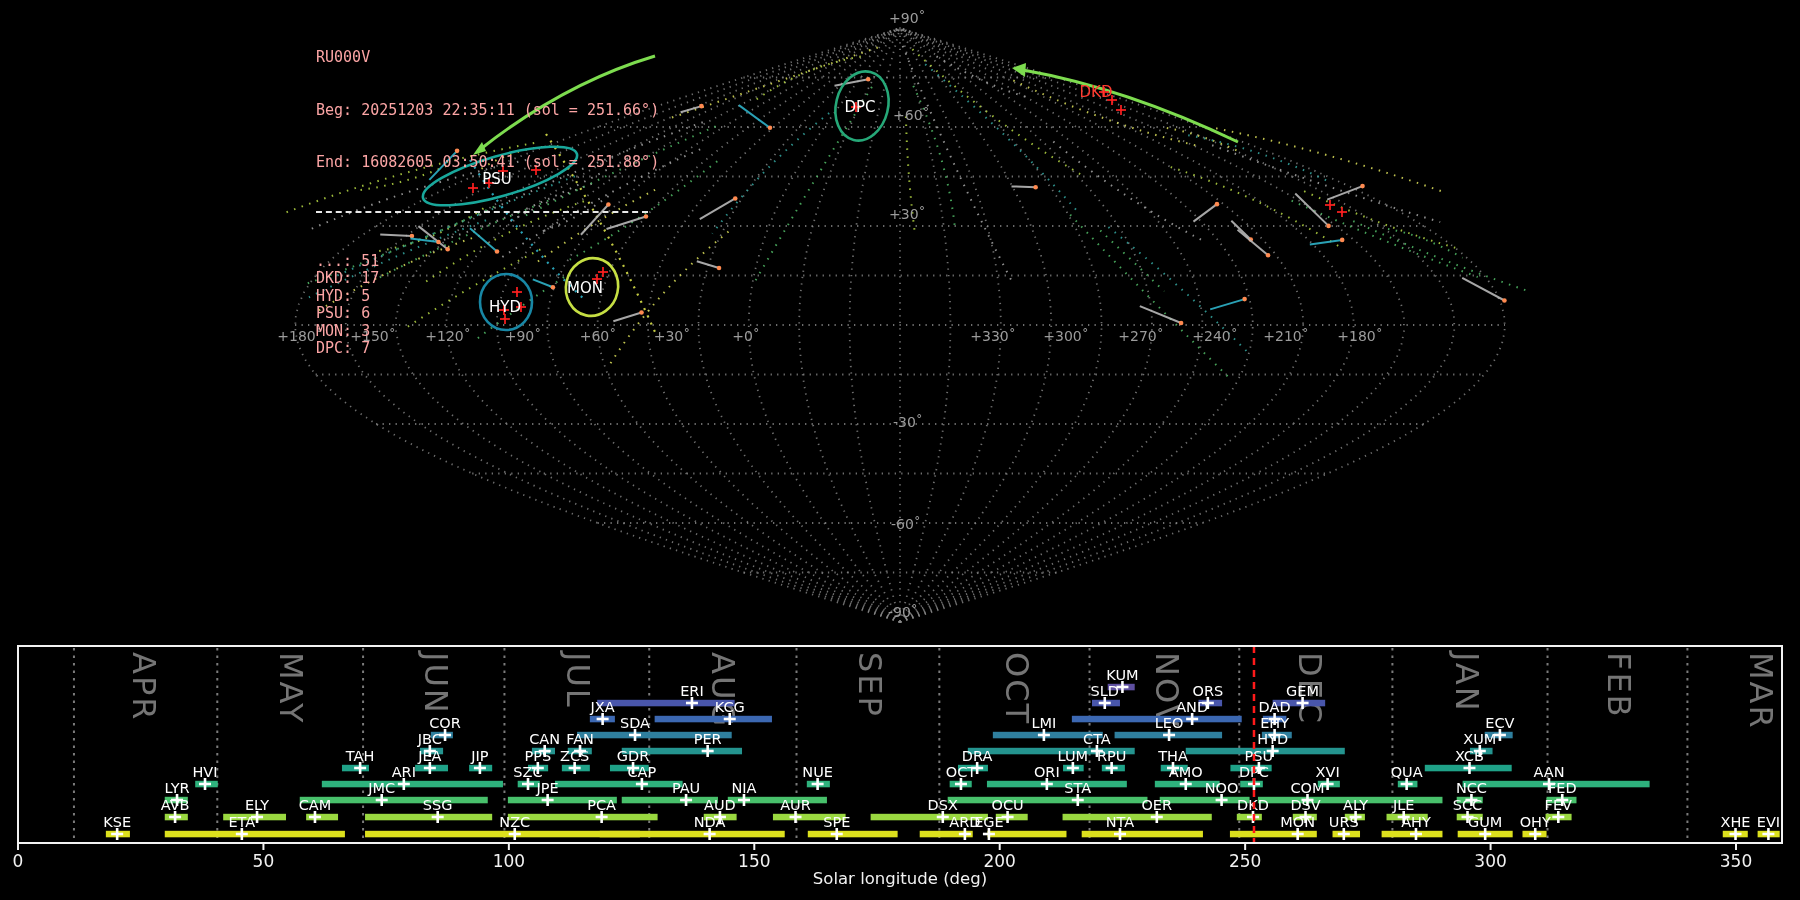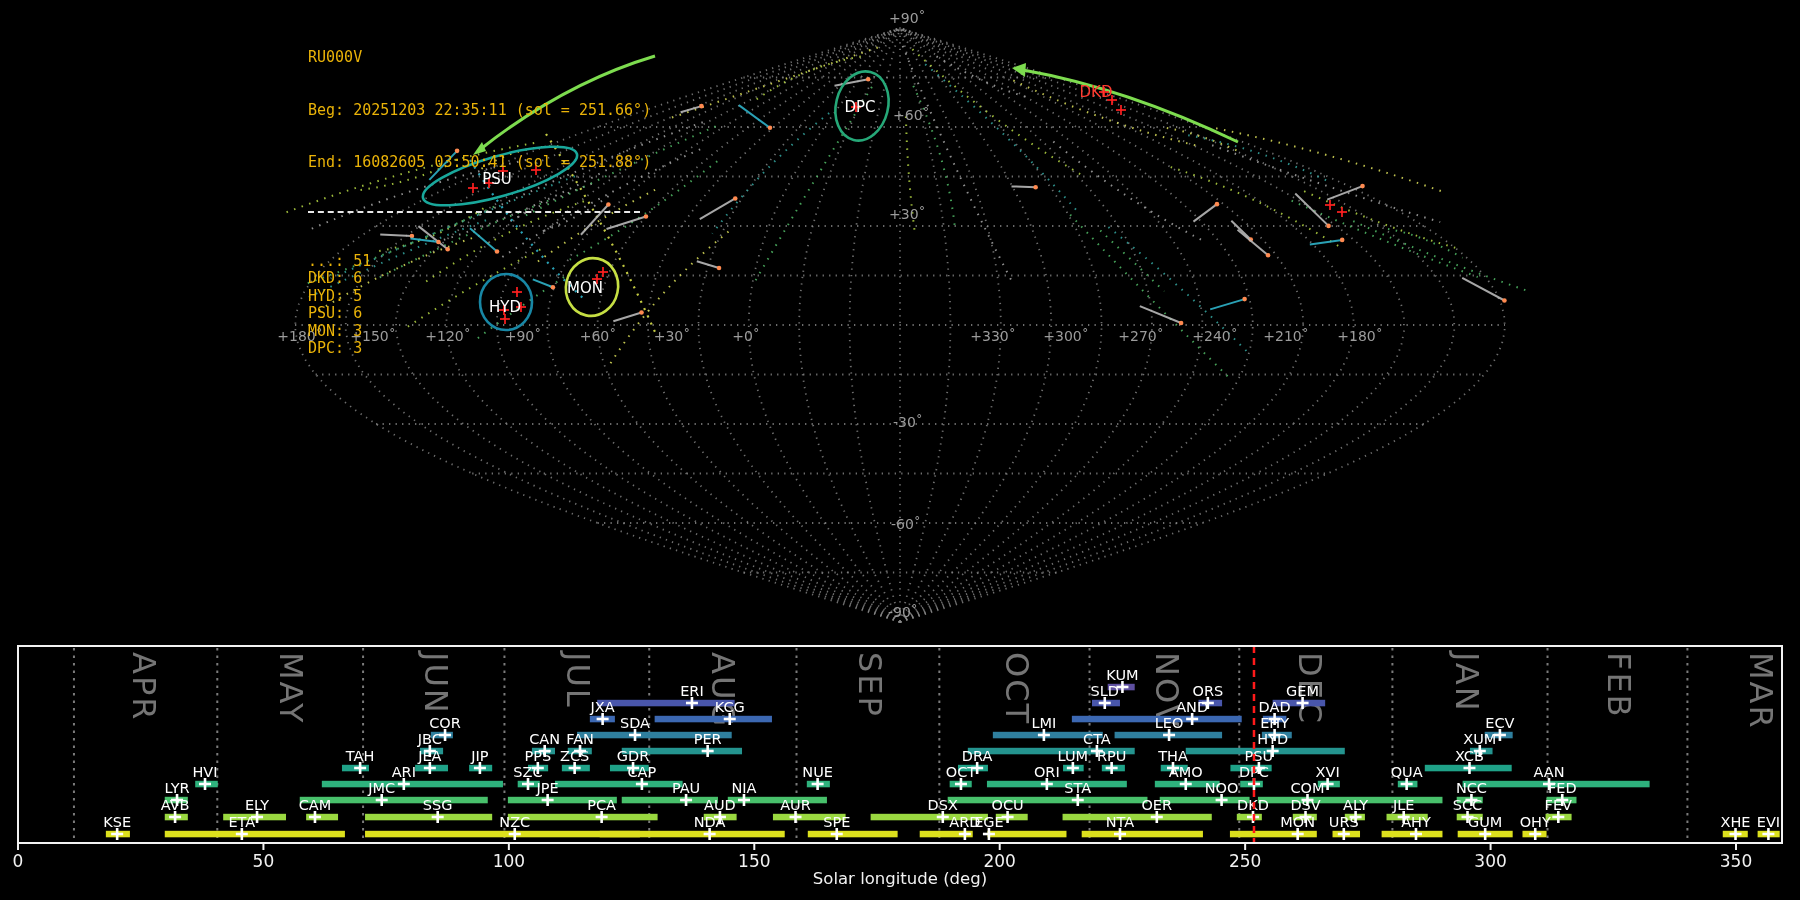--- a/index.html
+++ b/index.html
@@ -1,19 +1,19 @@
 <!DOCTYPE html>
 <html><head>
 <meta charset="utf-8">
 <style>
   html,body{margin:0;padding:0;background:#000;}
   body{width:1800px;height:900px;position:relative;overflow:hidden;
        font-family:"DejaVu Sans",sans-serif;}
   #scene{position:absolute;left:0;top:0;}
-  #header{position:absolute;left:308px;top:14px;color:#eab308;
+  #header{position:absolute;left:316px;top:14px;color:#fca5a5;
           font-family:"DejaVu Sans Mono",monospace;font-size:15px;line-height:17.5px;
           white-space:pre;}
   #header .sep{border-top:2px dashed #e8e8e8;width:332px;margin:4px 0 5px 0;height:0;}
   text{font-family:"DejaVu Sans",sans-serif;}
 </style>
 </head>
 <body>
 
 <svg id="scene" width="1800" height="900" viewBox="0 0 1800 900">
   <g id="g-grid">
@@ -825,14 +825,14 @@
       <text x="1736.01" y="867" fill="#f2f2f2" font-size="17" text-anchor="middle">350</text>
       <text x="900" y="884" fill="#f2f2f2" font-size="16.5" text-anchor="middle">Solar longitude (deg)</text>
     </g>
 </svg>
 
 <div id="header">
   <div>RU000V</div>
   <div>Beg: 20251203 22:35:11 (sol = 251.66°)</div>
   <div>End: 16082605 03:50:41 (sol = 251.88°)</div>
   <div class="sep"></div>
-  <div id="hdr-counts"><div>...: 51</div><div>DKD: 6</div><div>HYD: 5</div><div>PSU: 6</div><div>MON: 3</div><div>DPC: 3</div></div>
+  <div id="hdr-counts"><div>...: 51</div><div>DKD: 17</div><div>HYD: 5</div><div>PSU: 6</div><div>MON: 3</div><div>DPC: 7</div></div>
 </div>
 
 </body></html>

